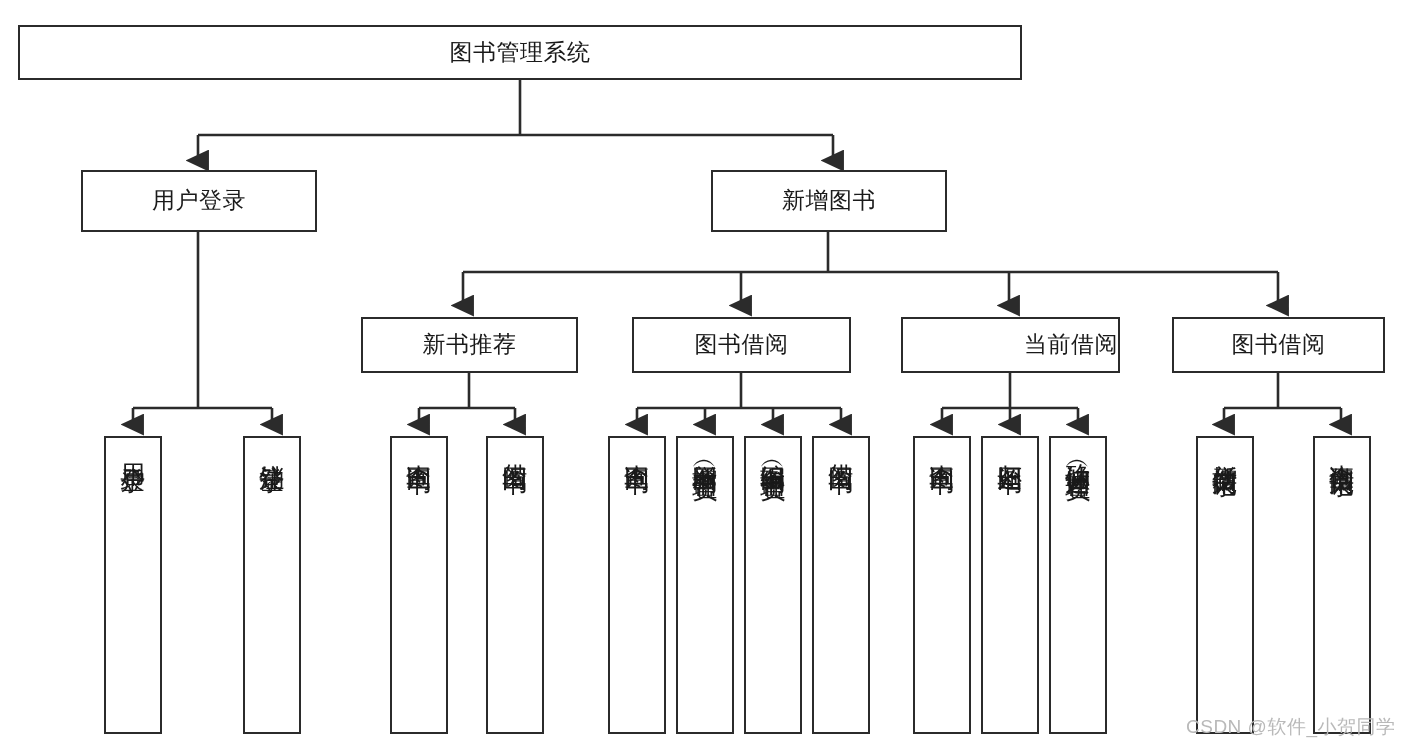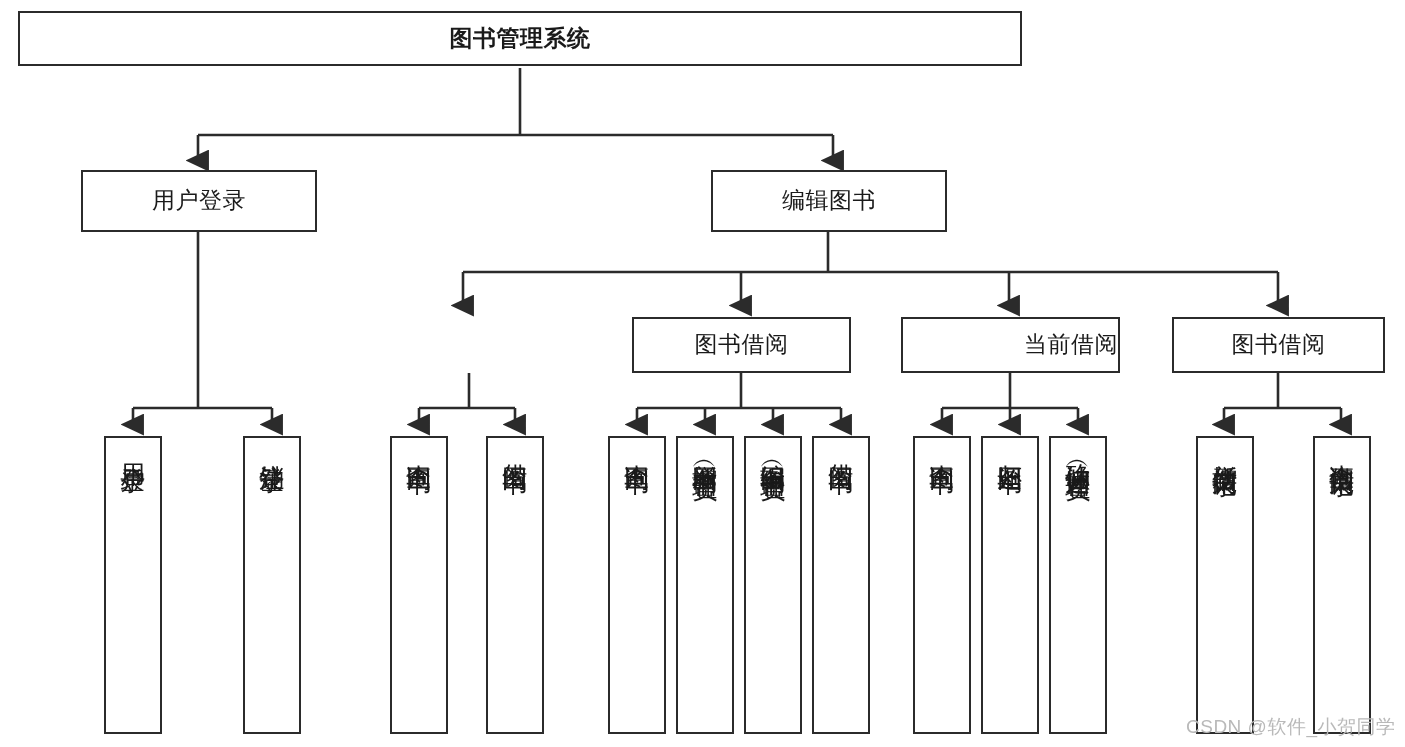--- a/index.html
+++ b/index.html
@@ -123,31 +123,34 @@
       <path d="M1010,408 L1010,424" marker-end="url(#arrow)"></path>
       <path d="M1078,408 L1078,424" marker-end="url(#arrow)"></path>
 
       <path d="M1278,373 L1278,408"></path>
       <path d="M1224,408 L1341,408"></path>
       <path d="M1224,408 L1224,424" marker-end="url(#arrow)"></path>
       <path d="M1341,408 L1341,424" marker-end="url(#arrow)"></path>
     </g>
   </svg>
 
-  <div class="node h-node root-node" style="left:18px; top:11px; width:1004px; height:55px;font-weight:bold;">
+  <div class="node h-node root-node" style="left:18px; top:25px; width:1004px; height:55px;">
     <span class="node-label">图书管理系统</span>
   </div>
 
   <div class="node h-node" style="left:81px; top:170px; width:236px; height:62px;">
     <span class="node-label">用户登录</span>
   </div>
   <div class="node h-node" style="left:711px; top:170px; width:236px; height:62px;">
-    <span class="node-label">编辑图书</span>
-  </div>
-
+    <span class="node-label">新增图书</span>
+  </div>
+
+  <div class="node h-node" style="left:361px; top:317px; width:217px; height:56px;">
+    <span class="node-label">新书推荐</span>
+  </div>
   <div class="node h-node" style="left:632px; top:317px; width:219px; height:56px;">
     <span class="node-label">图书借阅</span>
   </div>
   <div class="node h-node" style="left:901px; top:317px; width:219px; height:56px;justify-content:flex-end;">
     <span class="node-label">当前借阅</span>
   </div>
   <div class="node h-node" style="left:1172px; top:317px; width:213px; height:56px;">
     <span class="node-label">图书借阅</span>
   </div>
 

